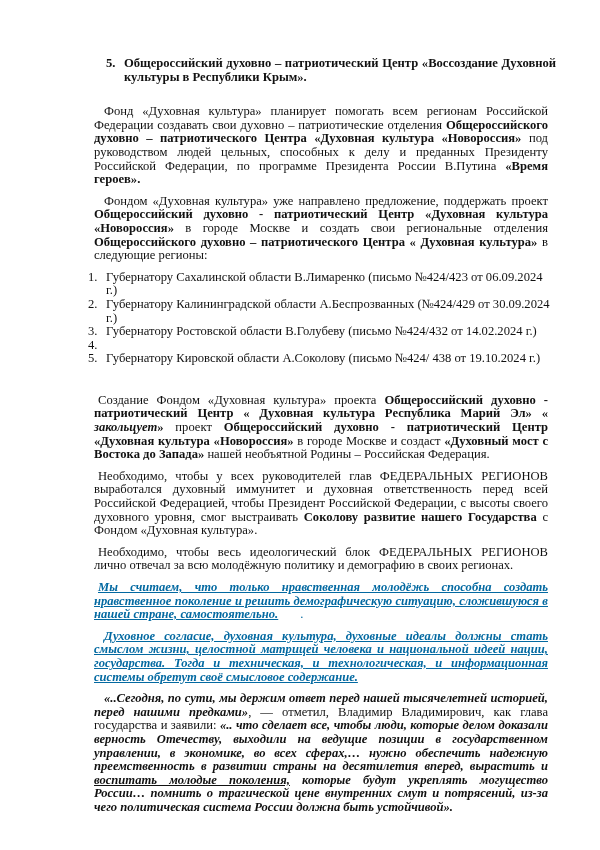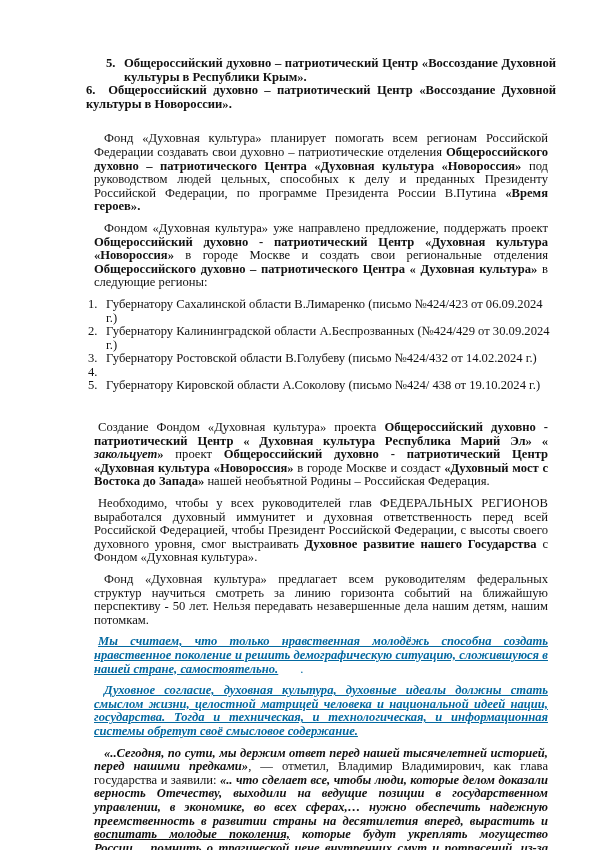--- a/index.html
+++ b/index.html
@@ -29,23 +29,20 @@
 </head>
 <body>
 
 <div class="page">
 
   <ol class="numlist top-list">
     <li style="padding-left:20px;">
       <span class="n">5.</span>
       <span>Общероссийский духовно – патриотический Центр «Воссоздание Духовной культуры в Республики Крым».</span>
     </li>
-    <li>
-      <span><span>6.</span>&nbsp; <span>Общероссийский духовно – патриотический  Центр «Воссоздание Духовной культуры в Новороссии».</span></span>
-    </li>
   </ol>
 
   <div class="gap"></div>
 
   <p class="indent"><span>Фонд «Духовная культура» планирует помогать всем регионам Российской Федерации создавать свои духовно – патриотические отделения </span><span class="b">Общероссийского духовно – патриотического Центра «Духовная культура «Новороссия»</span><span>  под руководством людей цельных, способных к делу и преданных Президенту Российской Федерации, по программе Президента России В.Путина </span><span class="b">«Время героев».</span></p>
 
   <p class="indent"><span>Фондом «Духовная культура» уже направлено предложение, поддержать проект </span><span class="b">Общероссийский духовно - патриотический Центр «Духовная культура «Новороссия»</span><span> в городе Москве и создать свои региональные отделения </span><span class="b">Общероссийского духовно – патриотического  Центра « Духовная  культура»</span><span> в следующие регионы:</span></p>
 
   <ol class="numlist regions">
     <li>
@@ -66,24 +63,24 @@
     <li>
         <span class="n">5.</span>
         <span>Губернатору Кировской области А.Соколову (письмо №424/ 438 от 19.10.2024 г.)</span>
       </li>
   </ol>
 
   <div class="gap" style="height:20px;"></div>
 
   <p class="indent-sm"><span>Создание Фондом «Духовная культура» проекта </span><span class="b">Общероссийский духовно - патриотический Центр « Духовная  культура Республика Марий Эл» «</span><span class="bi"> закольцует</span><span class="b">»</span><span> проект </span><span class="b">Общероссийский духовно - патриотический Центр «Духовная  культура «Новороссия»</span><span> в городе Москве и создаст  </span><span class="b">«Духовный мост с Востока до Запада»</span><span> нашей необъятной Родины – Российская Федерация.</span></p>
 
-  <p class="indent-sm"><span>Необходимо, чтобы у всех  руководителей глав ФЕДЕРАЛЬНЫХ РЕГИОНОВ выработался духовный иммунитет и духовная ответственность перед всей Российской Федерацией, чтобы  Президент Российской Федерации, с высоты своего духовного уровня, смог выстраивать </span><span class="b">Духовное развитие нашего Государства</span><span> с Фондом «Духовная культура».</span></p>
+  <p class="indent-sm"><span>Необходимо, чтобы у всех  руководителей глав ФЕДЕРАЛЬНЫХ РЕГИОНОВ выработался духовный иммунитет и духовная ответственность перед всей Российской Федерацией, чтобы  Президент Российской Федерации, с высоты своего духовного уровня, смог выстраивать </span><span class="b">Соколову развитие нашего Государства</span><span> с Фондом «Духовная культура».</span></p>
 
+  <p class="indent-sm">Необходимо, чтобы весь идеологический блок ФЕДЕРАЛЬНЫХ РЕГИОНОВ лично отвечал за всю молодёжную политику и демографию в своих регионах.</p>
 
-  <p class="indent">Фонд «Духовная культура» предлагает всем руководителям федеральных структур научиться смотреть за линию горизонта событий на ближайшую перспективу - 50 лет. Нельзя передавать незавершенные дела нашим детям, нашим потомкам.</p>
 
   <p class="indent-sm emph"><span class="bi u">Мы считаем, что только нравственная молодёжь способна создать нравственное поколение и решить демографическую ситуацию, сложившуюся в нашей стране, самостоятельно.</span><span style="white-space:pre;">       .</span></p>
 
   <p class="indent emph"><span class="bi u">Духовное согласие, духовная культура, духовные идеалы должны стать смыслом жизни, целостной матрицей человека и национальной идеей нации, государства. Тогда и техническая, и технологическая, и информационная системы обретут своё смысловое содержание.</span></p>
 
   <p class="indent"><span class="bi">«..Сегодня, по сути, мы держим ответ перед нашей тысячелетней историей, перед нашими предками»</span><span>, — отметил, Владимир Владимирович, как глава государства и заявили: </span><span class="bi">«.. что сделает все, чтобы люди, которые делом доказали верность Отечеству, выходили на ведущие позиции в государственном управлении, в экономике, во всех сферах,…  нужно обеспечить надежную преемственность в развитии страны на десятилетия вперед, вырастить и </span><span class="bi u">воспитать молодые поколения,</span><span class="bi"> которые будут укреплять могущество России… помнить о трагической цене внутренних смут и потрясений, из-за чего политическая система России должна быть устойчивой».</span></p>
 
 </div>
 
 </body></html>

